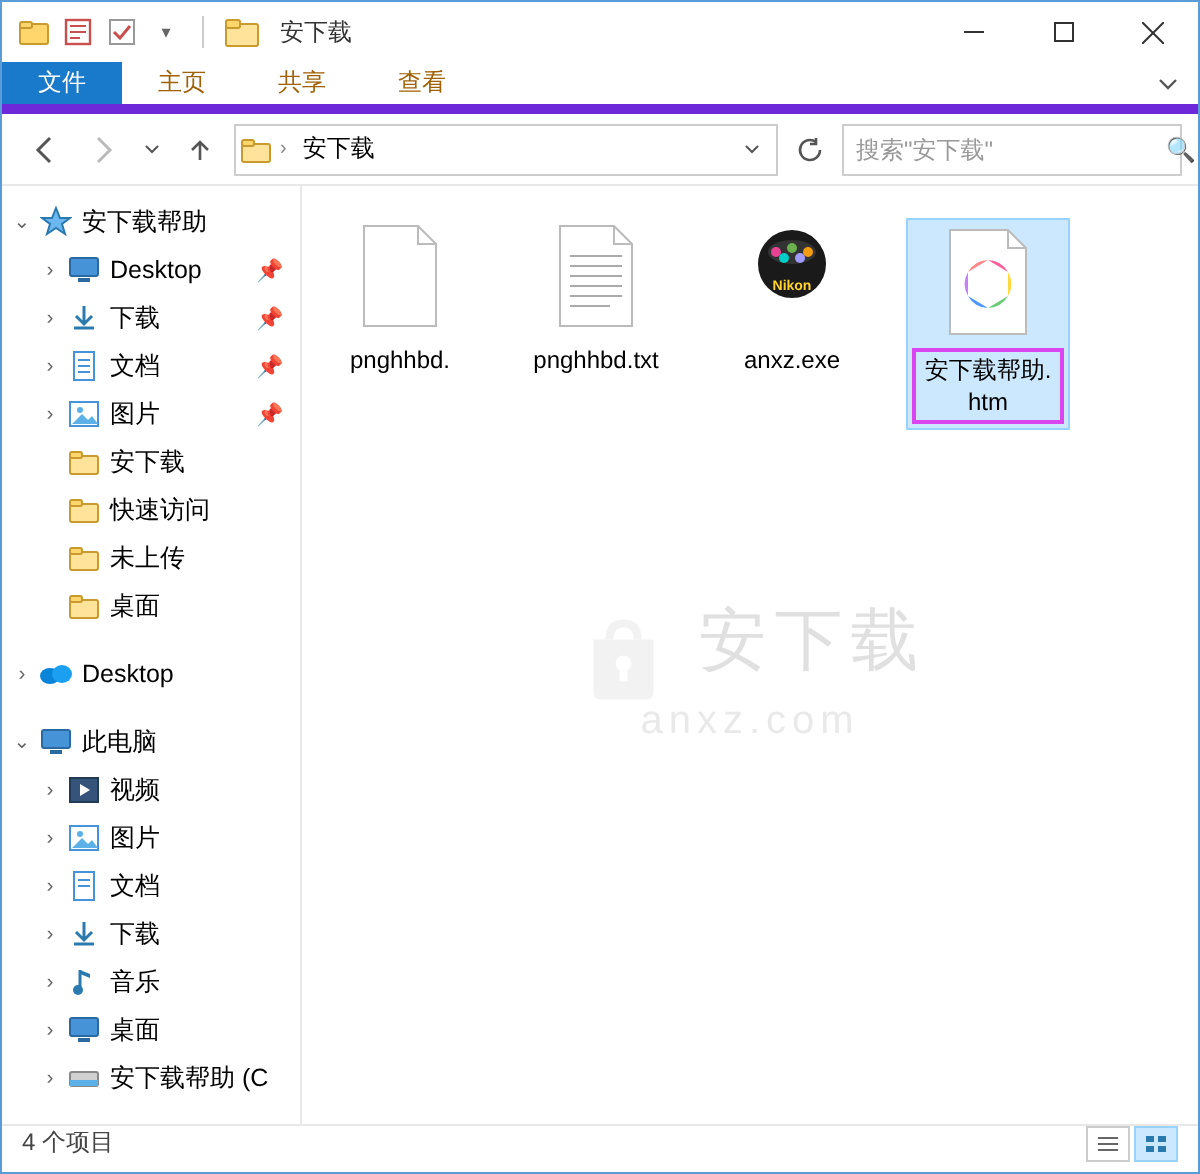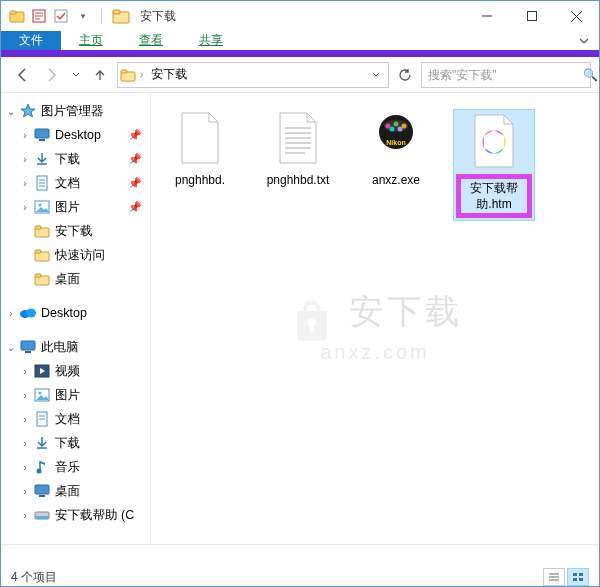--- a/index.html
+++ b/index.html
@@ -10,23 +10,23 @@
 .titlebar { height: 30px; display: flex; align-items: center; padding: 0 0 0 8px; font-size: 12px; color: #333; }
 .titlebar .tb-left { display: flex; align-items: center; gap: 6px; }
 .titlebar .qat-icon { width: 16px; height: 16px; display: inline-flex; align-items: center; justify-content: center; }
 .titlebar .sep { width: 1px; height: 16px; background: #ccc; margin: 0 4px; }
 .titlebar .folder-icon { width: 18px; height: 18px; }
 .titlebar .title-text { margin-left: 4px; }
 .titlebar .ctrls { margin-left: auto; display: flex; }
 .titlebar .ctrl { width: 45px; height: 30px; display: flex; align-items: center; justify-content: center; font-size: 14px; color: #333; }
 
 
-.ribbon { height: 26px; display: flex; align-items: stretch; border-bottom: 7px solid #6d28d9; font-size: 12px; }
+.ribbon { height: 26px; display: flex; align-items: stretch; border-bottom: 5px solid #6d28d9; font-size: 12px; }
 .ribbon .file-tab { background: #1979ca; color: #fff; padding: 0 18px; display: flex; align-items: center; }
-.ribbon .tab { padding: 0 18px; display: flex; align-items: center; color: #15803d; text-decoration: underline; }
+.ribbon .tab { padding: 0 18px; display: flex; align-items: center; color: #a16207; }
 .ribbon .expand { margin-left: auto; width: 30px; display: flex; align-items: center; justify-content: center; color: #555; }
 
 
 .navbar { height: 36px; display: flex; align-items: center; padding: 4px 8px; gap: 4px; border-bottom: 1px solid #e8e8e8; }
 .nav-btn { width: 26px; height: 26px; display: flex; align-items: center; justify-content: center; color: #555; }
 .nav-btn.disabled { color: #bbb; }
 .addrbar { flex: 1; height: 26px; border: 1px solid #ccc; display: flex; align-items: center; padding: 0 2px; font-size: 12px; gap: 4px; }
 .addrbar .crumb { padding: 0 4px; }
 .addrbar .chev { color: #888; font-size: 10px; }
 .addrbar .dropdown { margin-left: auto; padding: 0 6px; color: #555; }
@@ -44,33 +44,33 @@
 .tree-item.indent1 { padding-left: 18px; }
 .tree-exp { width: 12px; color: #666; font-size: 10px; text-align: center; }
 .tree-icon { width: 18px; height: 18px; display: inline-flex; align-items: center; justify-content: center; margin-right: 2px; }
 .pin { color: #888; font-size: 11px; margin-left: auto; margin-right: 8px; }
 .tree-spacer { height: 10px; }
 
 
 .content { flex: 1; position: relative; padding: 16px 8px; }
 .file-grid { display: flex; gap: 16px; flex-wrap: wrap; }
 .file-item { width: 82px; display: flex; flex-direction: column; align-items: center; gap: 4px; }
-.file-item.selected .file-label { background: #cce8ff; border: 5px solid #d946ef; }
+.file-item.selected .file-label { background: #cce8ff; border: 2px solid #d946ef; }
 .file-item.selected { background: #cce8ff; border: 1px solid #99d1ff; padding: 2px; }
 .file-icon { width: 48px; height: 58px; display: flex; align-items: center; justify-content: center; }
 .file-label { font-size: 12px; text-align: center; word-break: break-all; line-height: 1.35; padding: 1px 2px; }
 
 
 .watermark { position: absolute; left: 50%; top: 50%; transform: translate(-50%, -40%); text-align: center; opacity: 0.25; pointer-events: none; }
 .watermark .wm-text { font-size: 34px; color: #888; letter-spacing: 4px; font-weight: 500; }
 .watermark .wm-sub { font-size: 20px; color: #aaa; letter-spacing: 3px; margin-top: -2px; }
 .watermark .wm-icon { display: inline-block; vertical-align: middle; margin-right: 8px; }
 
 
-.statusbar { height: 42px; border-top: 1px solid #e8e8e8; display: flex; align-items: flex-end; padding: 0 10px; font-size: 12px; color: #444; }
+.statusbar { height: 24px; border-top: 1px solid #e8e8e8; display: flex; align-items: flex-start; padding: 0 10px; font-size: 12px; color: #444; }
 .statusbar .view-btns { margin-left: auto; display: flex; gap: 2px; }
 .statusbar .view-btn { width: 22px; height: 18px; border: 1px solid #ccc; display: flex; align-items: center; justify-content: center; font-size: 10px; }
 .statusbar .view-btn.active { background: #cce8ff; border-color: #99d1ff; }
 
 
 svg { display: block; }
 </style>
 </head>
 <body>
 
@@ -124,22 +124,22 @@
             <line x1="0" y1="0" x2="11" y2="11" stroke="#333"></line>
             <line x1="11" y1="0" x2="0" y2="11" stroke="#333"></line>
           </svg>
         </div>
     </div>
   </div>
 
   <div class="ribbon">
     <div class="file-tab">文件</div>
     <div class="tab">主页</div>
+    <div class="tab">共享</div>
     <div class="tab">查看</div>
-    <div class="tab">共享</div>
     <div class="expand">
         <svg width="10" height="10">
           <path d="M1 3 L5 7 L9 3" fill="none" stroke="#555" stroke-width="1.2"></path>
         </svg>
       </div>
   </div>
 
   <div class="navbar">
     <div class="nav-btn">
         <svg width="16" height="16">
@@ -191,21 +191,21 @@
   <div class="body">
 
     <div class="sidebar">
       <div class="tree-item">
         <span class="tree-exp">⌄</span>
         <span class="tree-icon">
             <svg width="16" height="16">
               <path d="M8 1 L10 6 L15 6 L11 9 L12.5 14 L8 11 L3.5 14 L5 9 L1 6 L6 6 Z" fill="#6bb7ef" stroke="#2a7ab0"></path>
             </svg>
           </span>
-        <span>图片管理器</span>
+        <span>安下载帮助</span>
       </div>
       <div class="tree-item indent1">
         <span class="tree-exp">›</span>
         <span class="tree-icon">
             <svg width="16" height="14">
               <rect x="1" y="1" width="14" height="9" rx="1" fill="#4693d8" stroke="#2a6aa0"></rect>
               <rect x="5" y="11" width="6" height="2" fill="#2a6aa0"></rect>
             </svg>
           </span>
         <span>Desktop</span>
@@ -259,20 +259,30 @@
       </div>
       <div class="tree-item indent1">
         <span class="tree-exp"></span>
         <span class="tree-icon">
             <svg width="16" height="14">
               <rect x="1" y="4" width="14" height="9" rx="1" fill="#ffe39b" stroke="#c99a2e"></rect>
               <rect x="1" y="2" width="6" height="3" rx="1" fill="#ffd66b" stroke="#c99a2e"></rect>
             </svg>
           </span>
         <span>快速访问</span>
+      </div>
+      <div class="tree-item indent1">
+        <span class="tree-exp"></span>
+        <span class="tree-icon">
+            <svg width="16" height="14">
+              <rect x="1" y="4" width="14" height="9" rx="1" fill="#ffe39b" stroke="#c99a2e"></rect>
+              <rect x="1" y="2" width="6" height="3" rx="1" fill="#ffd66b" stroke="#c99a2e"></rect>
+            </svg>
+          </span>
+        <span>未上传</span>
       </div>
       <div class="tree-item indent1">
         <span class="tree-exp"></span>
         <span class="tree-icon">
             <svg width="16" height="14">
               <rect x="1" y="4" width="14" height="9" rx="1" fill="#ffe39b" stroke="#c99a2e"></rect>
               <rect x="1" y="2" width="6" height="3" rx="1" fill="#ffd66b" stroke="#c99a2e"></rect>
             </svg>
           </span>
         <span>桌面</span>

